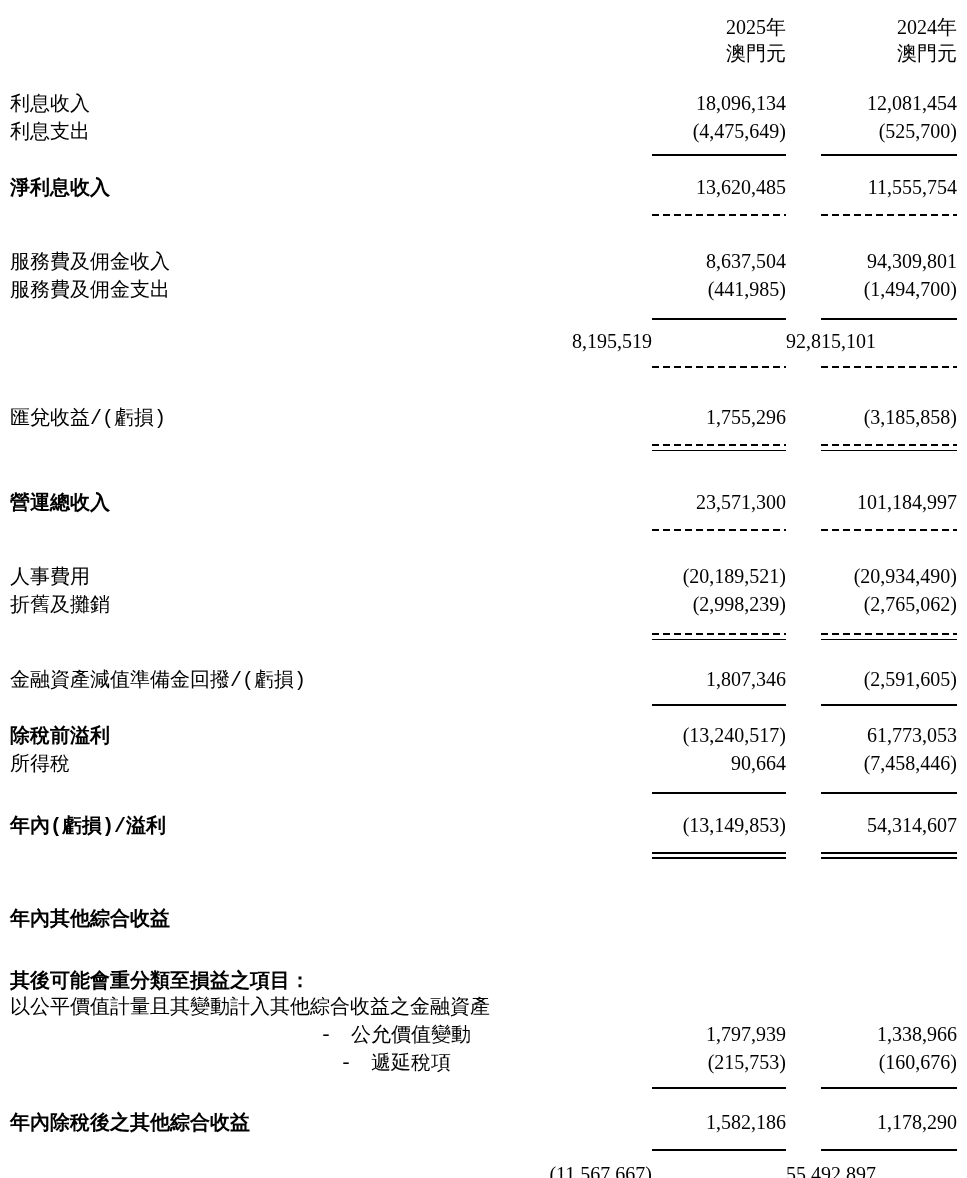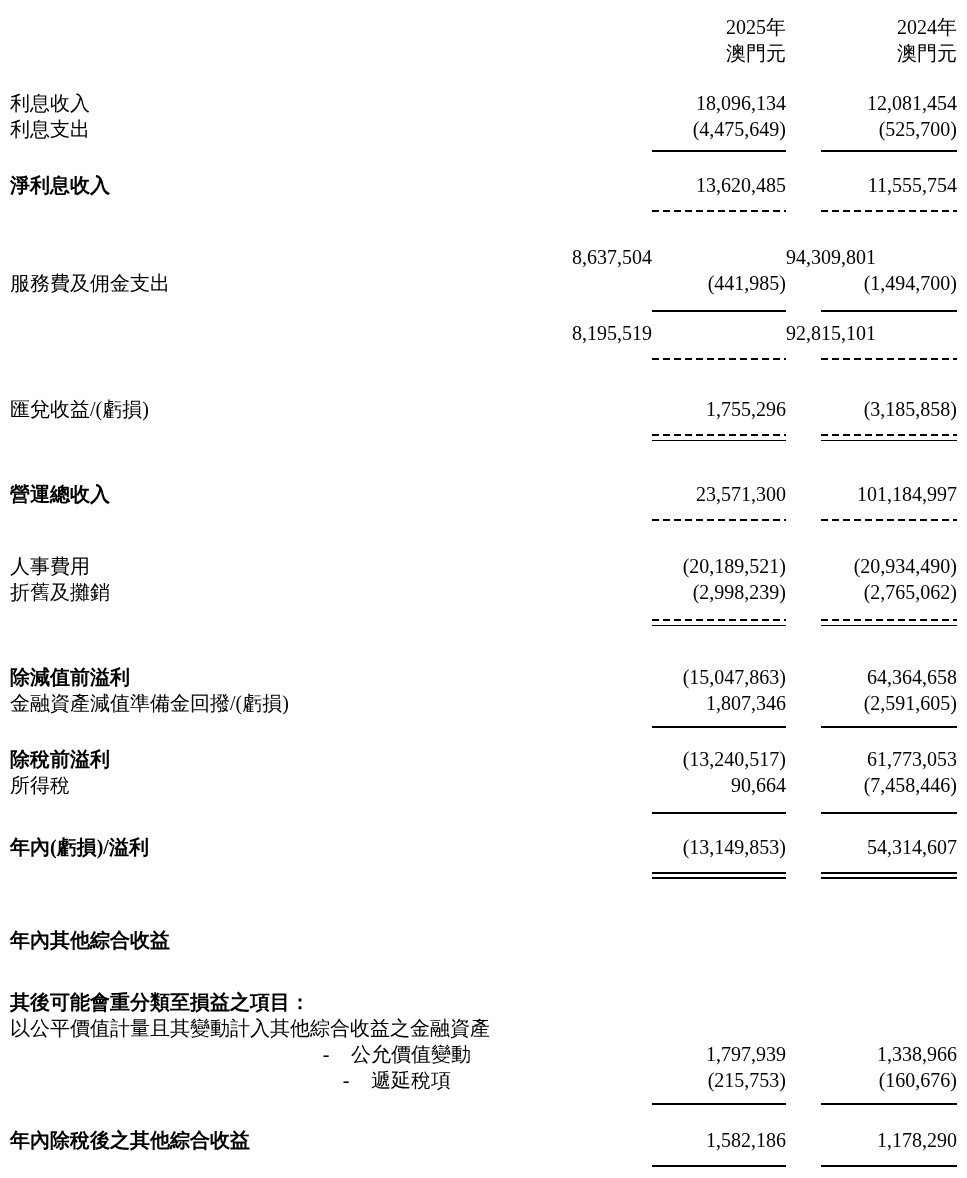--- a/index.html
+++ b/index.html
@@ -10,21 +10,21 @@
     font-size:20px;
   }
   .sheet{padding:14px 10px 0 10px;}
   .row{
     display:grid;
     grid-template-columns:1fr 134px 35px 136px;
     align-items:baseline;
     line-height:26px;
   }
   .num{text-align:right;white-space:nowrap;}
-  .lbl{white-space:nowrap;}
+  .lbl{white-space:nowrap;font-family:Liberation Mono, monospace;}
   .b{font-weight:bold;margin-top:12px;}
   .indent{padding-left:110px;text-align:center;}
   .dash{display:inline-block;width:50px;}
   
   .c{align-self:center;}
   .rline{height:0;border-top:2px solid #000;}
   .dline{height:2px;background:repeating-linear-gradient(90deg,#000 0 7px,transparent 7px 11px);}
   .thin{height:0;border-top:1.5px solid #000;margin-top:4px;}
   .dblline{height:3px;border-top:2px solid #000;border-bottom:2px solid #000;}
   
@@ -92,20 +92,21 @@
         <div class="dline"></div>
       </div>
     <div></div>
       <div class="c">
         <div class="dline"></div>
       </div>
   </div>
   <div class="sp32"></div>
 
   <div class="row">
+    <div class="lbl">服務費及佣金收入</div>
     <div class="num">8,637,504</div>
     <div></div>
     <div class="num">94,309,801</div>
   </div>
   <div class="row">
     <div class="lbl">服務費及佣金支出</div>
     <div class="num">(441,985)</div>
     <div></div>
     <div class="num">(1,494,700)</div>
   </div>
@@ -206,26 +207,20 @@
       </div>
     <div></div>
     <div class="c">
         <div class="dline"></div>
         <div class="thin"></div>
       </div>
   </div>
   <div class="sp26"></div>
 
   <div class="row">
-    <div class="lbl b">除減值前溢利</div>
-    <div class="num">(15,047,863)</div>
-    <div></div>
-    <div class="num">64,364,658</div>
-  </div>
-  <div class="row">
     <div class="lbl">金融資產減值準備金回撥/(虧損)</div>
     <div class="num">1,807,346</div>
     <div></div>
     <div class="num">(2,591,605)</div>
   </div>
 
   <div class="sp10"></div>
   <div class="row">
     <div></div>
       <div class="c">

